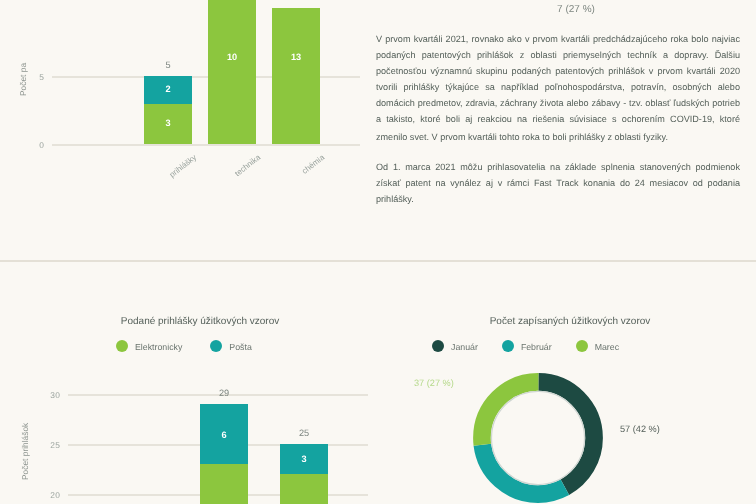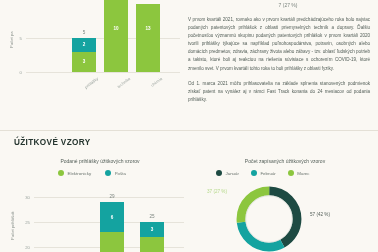--- a/index.html
+++ b/index.html
@@ -124,21 +124,20 @@
 
   <div class="pct-callout">7 (27 %)</div>
 
   <div class="body-col">
     <p>V prvom kvartáli 2021, rovnako ako v prvom kvartáli predchádzajúceho roka bolo najviac podaných patentových prihlášok z oblasti priemyselných techník a dopravy. Ďalšiu početnosťou významnú skupinu podaných patentových prihlášok v prvom kvartáli 2020 tvorili prihlášky týkajúce sa například poľnohospodárstva, potravín, osobných alebo domácich predmetov, zdravia, záchrany života alebo zábavy - tzv. oblasť ľudských potrieb a takisto, ktoré boli aj reakciou na riešenia súvisiace s ochorením COVID-19, ktoré zmenilo svet. V prvom kvartáli tohto roka to boli prihlášky z oblasti fyziky.</p>
     <p>Od 1. marca 2021 môžu prihlasovatelia na základe splnenia stanovených podmienok získať patent na vynález aj v rámci Fast Track konania do 24 mesiacov od podania prihlášky.</p>
   </div>
 
   <div class="divider"></div>
 
-  <div class="section-title">ÚŽITKOVÉ VZORY</div>
 
   <div class="chart-title" style="left:20px;top:158px;width:160px;">Podané prihlášky úžitkových vzorov</div>
 
   <div class="legend" style="left:58px;top:170px;">
     <span class="legend-item">
       <span class="legend-dot" style="background:#8cc63e;"></span>
       <span class="legend-label">Elektronicky</span>
     </span>
     <span class="legend-item">
       <span class="legend-dot" style="background:#14a3a0;"></span>

